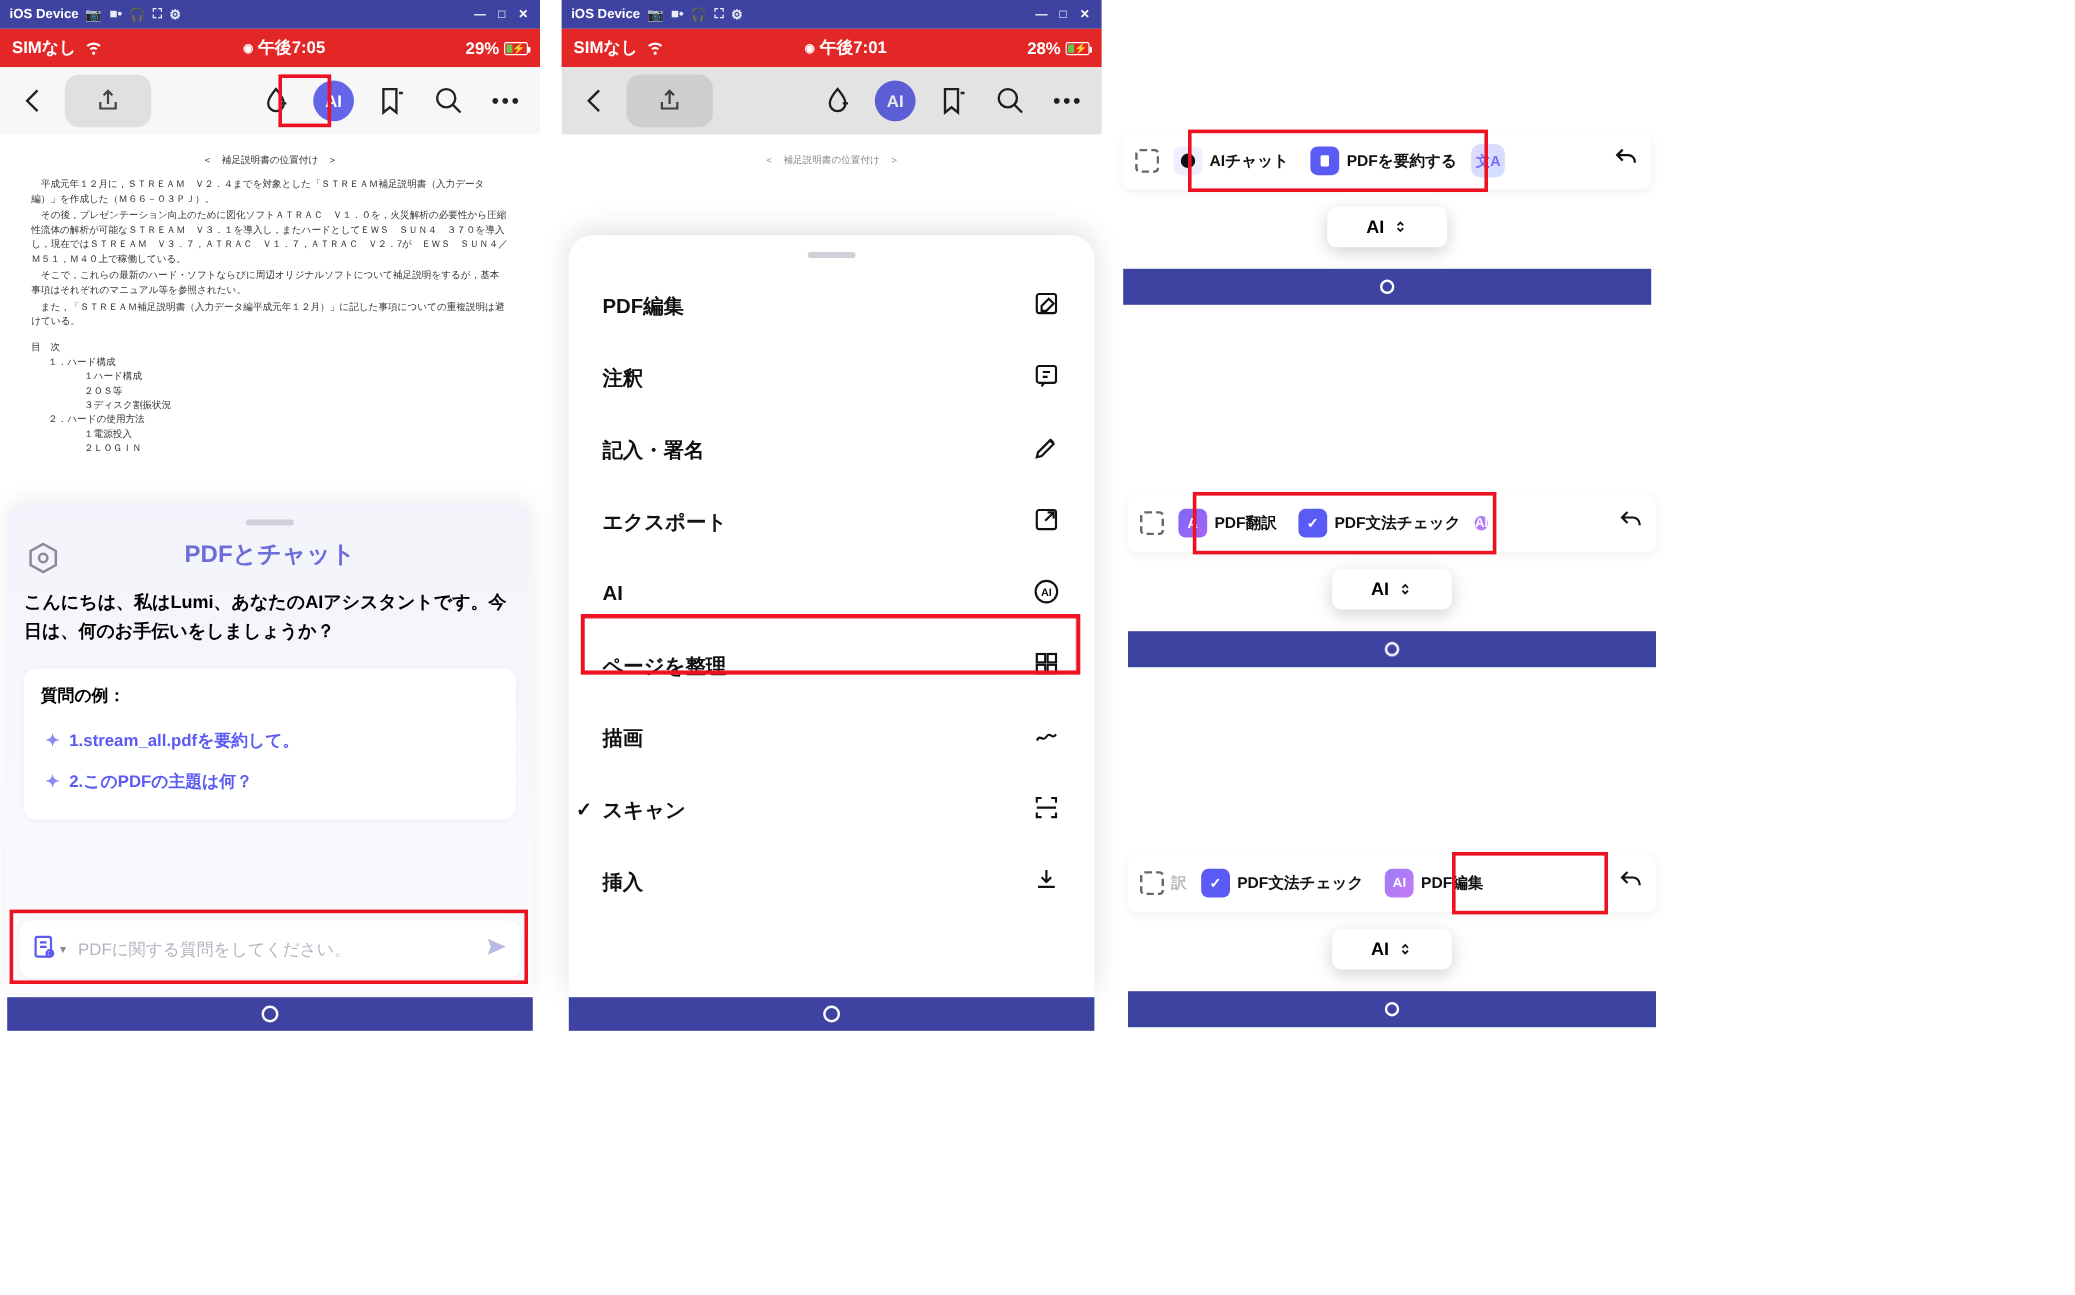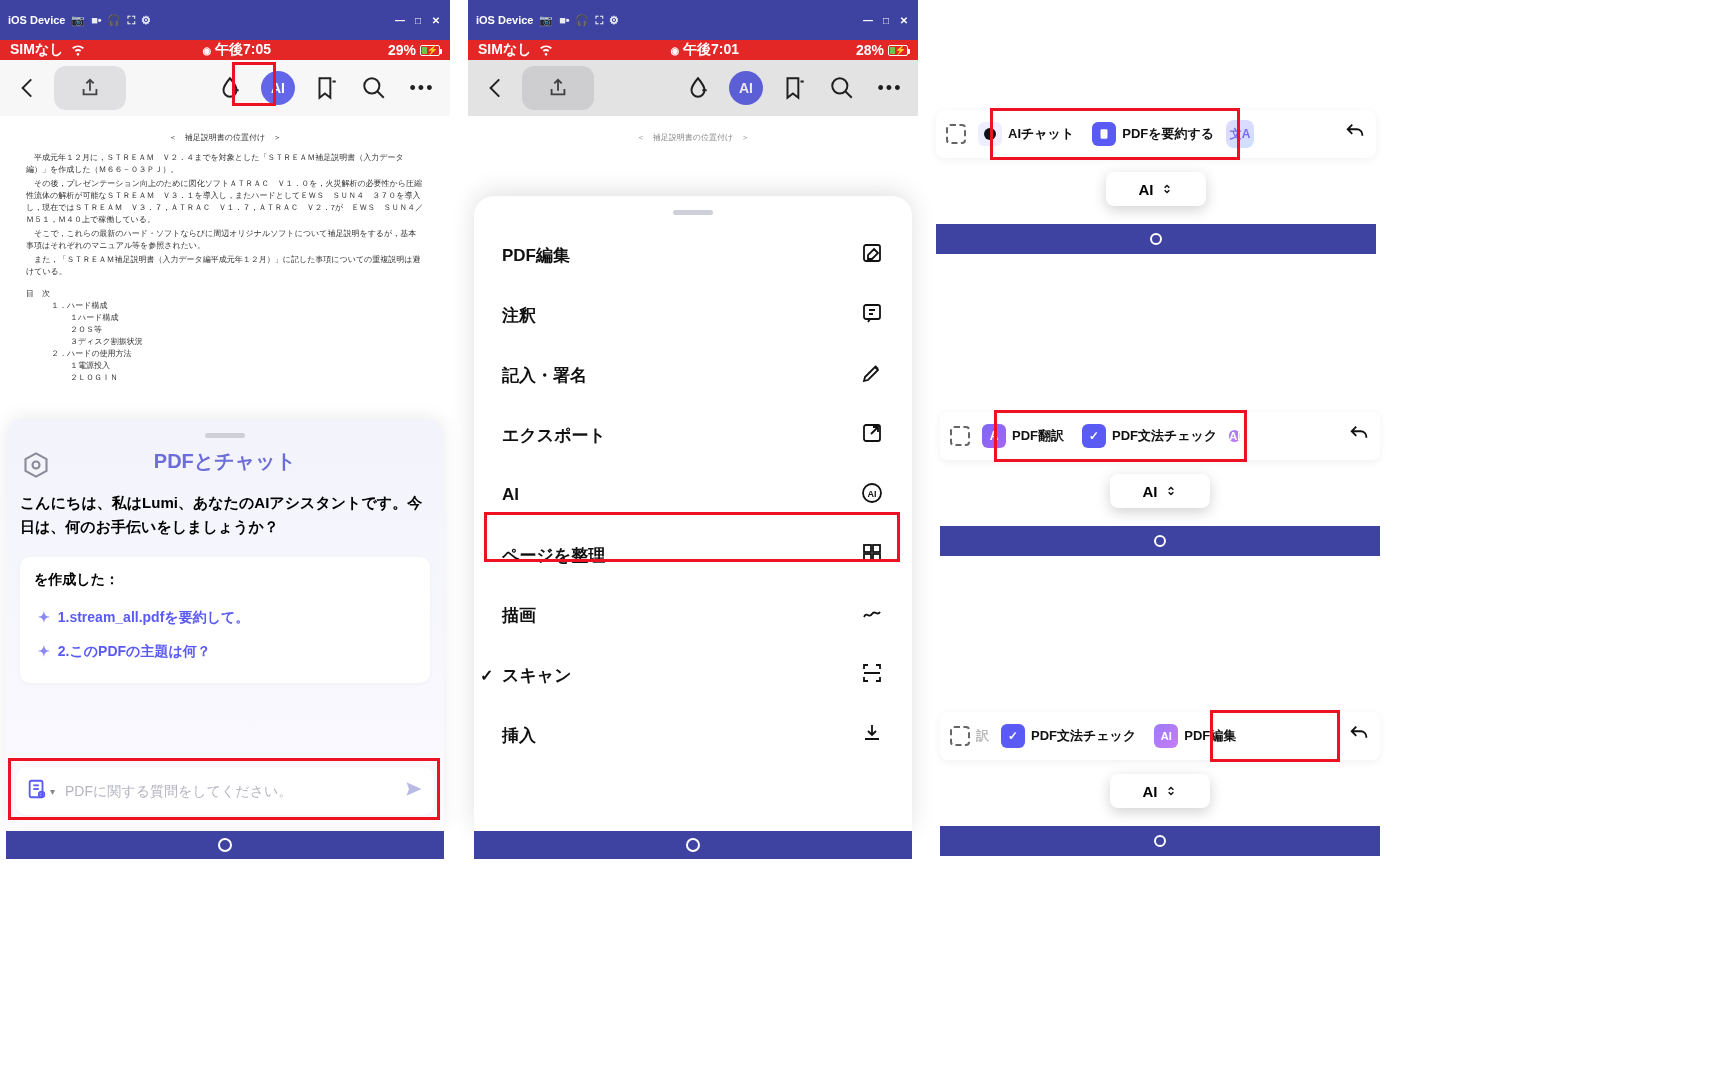--- a/index.html
+++ b/index.html
@@ -11,35 +11,35 @@
     position: relative;
     overflow: hidden;
   }
   .screenshot {
     position: absolute;
     background: #fff;
   }
   
   .s1 { left: 0; top: 0; width: 450px; height: 865px; }
   .titlebar {
-    height: 40px;
+    height: 24px;
     background: #3e43a1;
     color: #fff;
     display: flex;
     align-items: center;
     padding: 0 8px;
     font-size: 11px;
     font-weight: 600;
   }
   .titlebar .spacer { flex: 1; }
   .titlebar .tb-icon { margin-left: 6px; font-size: 11px; opacity: 0.9; }
   .titlebar .wc { display: flex; gap: 6px; margin-left: 8px; }
   .titlebar .wc span { width: 12px; height: 12px; display: inline-flex; align-items: center; justify-content: center; font-size: 10px; }
   .statusbar {
-    height: 20px;
+    height: 32px;
     background: #e32626;
     color: #fff;
     display: flex;
     align-items: center;
     padding: 0 10px;
     font-size: 14px;
     font-weight: 600;
   }
   .statusbar .center { flex: 1; text-align: center; }
   .statusbar .batt-icon {
@@ -87,21 +87,21 @@
     font-size: 8px;
     color: #333;
     line-height: 1.5;
     height: 310px;
     overflow: hidden;
     background: #fff;
   }
   .pdf-page .hd { text-align: center; font-size: 8px; margin-bottom: 8px; }
   .pdf-page p { text-indent: 1em; margin-bottom: 2px; }
   .pdf-page .toc-title { margin-top: 10px; font-weight: 400; }
-  .pdf-page .toc-item { margin-left: 25px; }
+  .pdf-page .toc-item { margin-left: 14px; }
   .pdf-page .toc-sub { margin-left: 44px; }
 
   .chat-panel {
     position: absolute;
     left: 6px; right: 6px; bottom: 38px;
     height: 408px;
     background: linear-gradient(180deg, #f3f3fb 0%, #fafaff 100%);
     border-radius: 16px 16px 0 0;
     box-shadow: 0 -2px 18px rgba(0,0,0,0.08);
     padding: 14px 14px 0;
@@ -353,21 +353,21 @@
     <div class="grab"></div>
     <div class="hex">
       <svg viewBox="0 0 24 24">
           <polygon points="12 2 21 7 21 17 12 22 3 17 3 7"></polygon>
           <circle cx="12" cy="12" r="3"></circle>
         </svg>
     </div>
     <h2>PDFとチャット</h2>
     <div class="greet">こんにちは、私はLumi、あなたのAIアシスタントです。今日は、何のお手伝いをしましょうか？</div>
     <div class="chat-box">
-      <div class="lbl">を作成した：</div>
+      <div class="lbl">質問の例：</div>
       <div class="suggest">
         <span class="spark">✦</span>
         <span>1.stream_all.pdfを要約して。</span>
       </div>
       <div class="suggest">
         <span class="spark">✦</span>
         <span>2.このPDFの主題は何？</span>
       </div>
     </div>
     <div class="chat-input">

